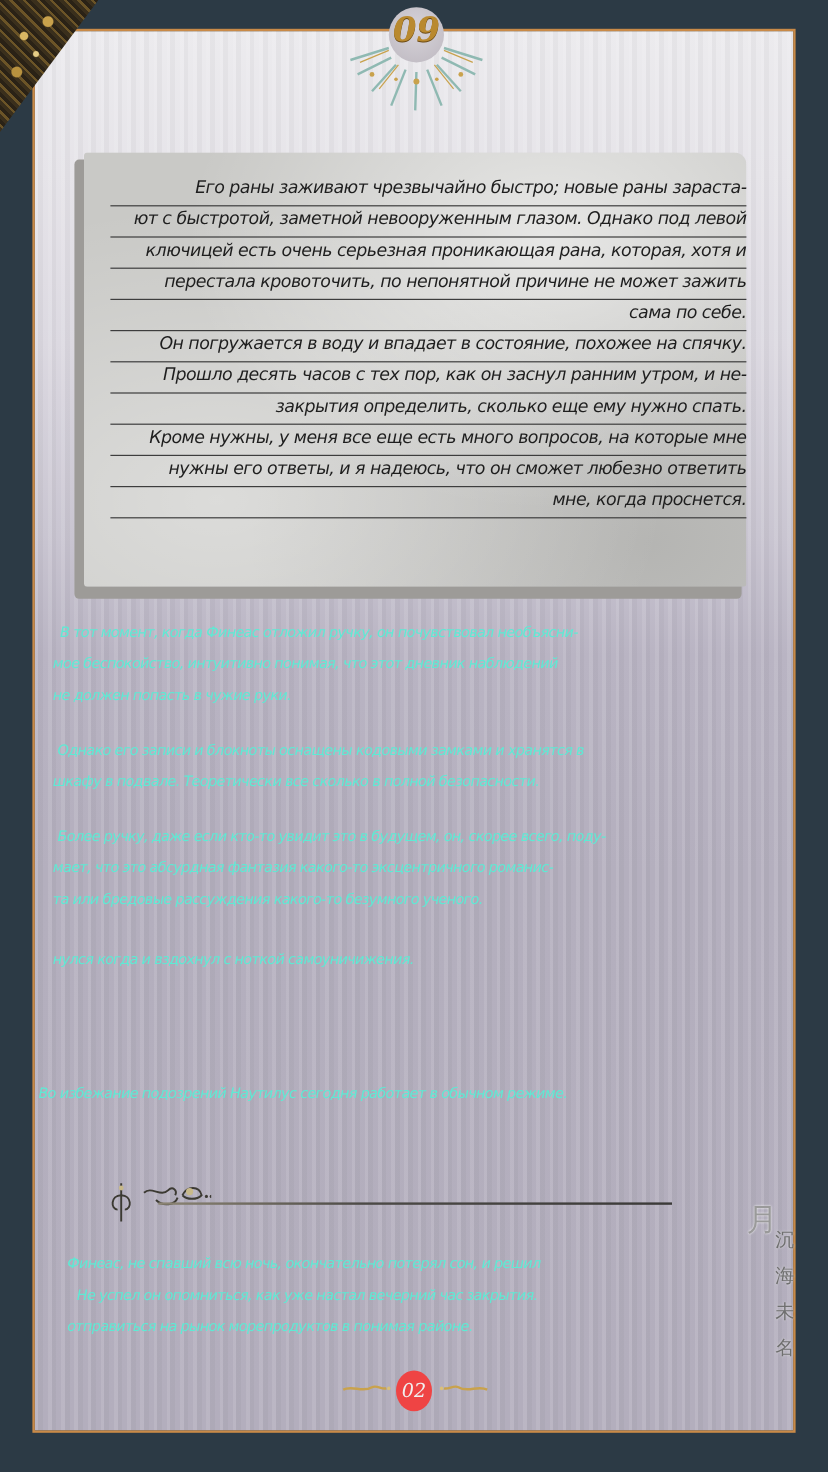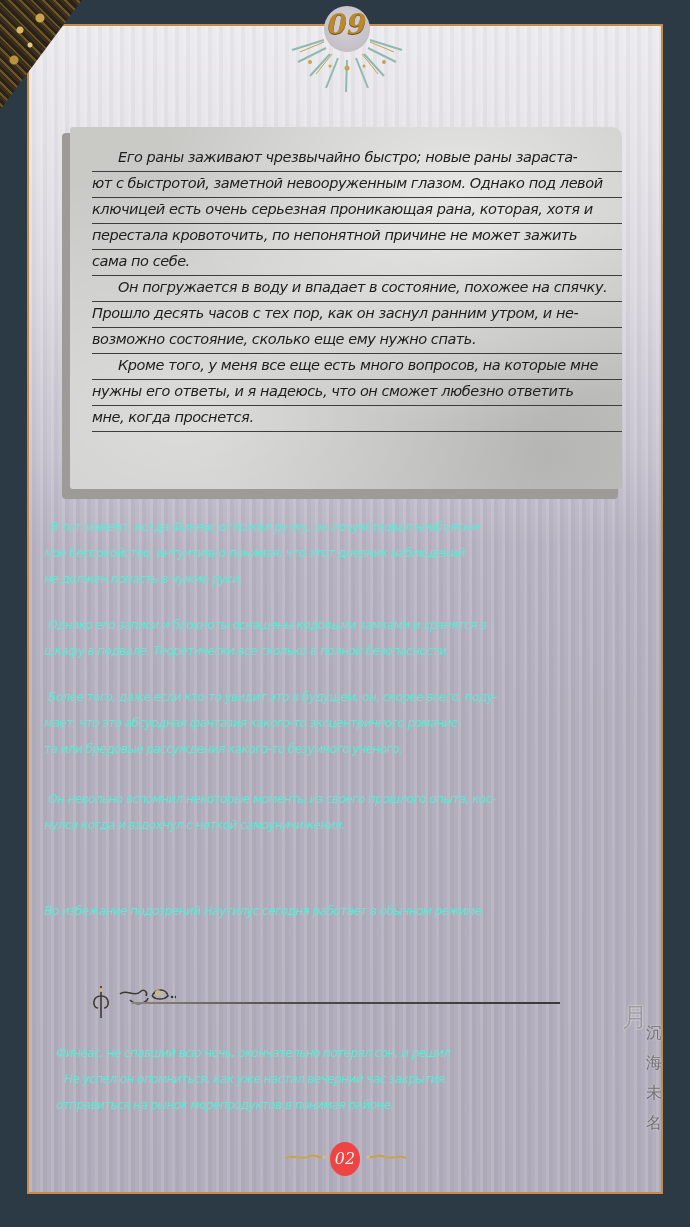--- a/index.html
+++ b/index.html
@@ -50,20 +50,21 @@
     background: #9d9b98; border-radius: 4px;
   }
   .note-card .paper {
     position: absolute; left: 8px; top: 0; width: 552px; height: 362px;
     background:
       radial-gradient(ellipse at 70% 20%, rgba(255,255,255,0.55), transparent 55%),
       radial-gradient(ellipse at 20% 80%, rgba(255,255,255,0.35), transparent 60%),
       radial-gradient(ellipse at 85% 90%, rgba(120,120,120,0.25), transparent 50%),
       #c9c9c6;
     border-radius: 3px 10px 3px 3px;
+    text-align: right;
   }
   .note-line {
     position: absolute; left: 22px; width: 530px; height: 26px;
     border-bottom: 1px solid #3d3d3d;
     font-family: "DejaVu Sans", sans-serif; font-style: italic;
     font-size: 14.5px; line-height: 24px; color: #1e1e1e;
     white-space: nowrap; letter-spacing: -0.45px;
   }
   .note-line.indent { text-indent: 26px; }
 
@@ -147,50 +148,49 @@
 <div class="note-card">
   <div class="shadow"></div>
   <div class="paper">
     <div class="note-line indent" style="top:18px">Его раны заживают чрезвычайно быстро; новые раны зараста-</div>
     <div class="note-line" style="top:44px">ют с быстротой, заметной невооруженным глазом. Однако под левой</div>
     <div class="note-line" style="top:70px">ключицей есть очень серьезная проникающая рана, которая, хотя и</div>
     <div class="note-line" style="top:96px">перестала кровоточить, по непонятной причине не может зажить</div>
     <div class="note-line" style="top:122px">сама по себе.</div>
     <div class="note-line indent" style="top:148px">Он погружается в воду и впадает в состояние, похожее на спячку.</div>
     <div class="note-line" style="top:174px">Прошло десять часов с тех пор, как он заснул ранним утром, и не-</div>
-    <div class="note-line" style="top:200px">возможно состояние, сколько еще ему нужно спать.</div>
-    <div class="note-line indent" style="top:226px">Кроме того, у меня все еще есть много вопросов, на которые мне</div>
+    <div class="note-line" style="top:200px">закрытия определить, сколько еще ему нужно спать.</div>
+    <div class="note-line indent" style="top:226px">Кроме нужны, у меня все еще есть много вопросов, на которые мне</div>
     <div class="note-line" style="top:252px">нужны его ответы, и я надеюсь, что он сможет любезно ответить</div>
     <div class="note-line" style="top:278px">мне, когда проснется.</div>
   </div>
 </div>
 
 <div class="body-text" style="left:44px; top:514px;">
   <span class="ln" style="padding-left:6px">В тот момент, когда Финеас отложил ручку, он почувствовал необъясни-</span>
   <span class="ln">мое беспокойство, интуитивно понимая, что этот дневник наблюдений</span>
   <span class="ln">не должен попасть в чужие руки.</span>
 </div>
 
 <div class="body-text" style="left:44px; top:612px;">
   <span class="ln" style="padding-left:4px">Однако его записи и блокноты оснащены кодовыми замками и хранятся в</span>
   <span class="ln">шкафу в подвале. Теоретически все сколько в полной безопасности.</span>
 </div>
 
 <div class="body-text" style="left:44px; top:684px;">
-  <span class="ln" style="padding-left:4px">Более того, даже если кто-то увидит это в будущем, он, скорее всего, поду-</span>
+  <span class="ln" style="padding-left:4px">Более ручку, даже если кто-то увидит это в будущем, он, скорее всего, поду-</span>
   <span class="ln">мает, что это абсурдная фантазия какого-то эксцентричного романис-</span>
   <span class="ln">та или бредовые рассуждения какого-то безумного ученого.</span>
 </div>
 
 <div class="body-text" style="left:44px; top:786px;">
-  <span class="ln" style="padding-left:4px">Он невольно вспомнил некоторые моменты из своего прошлого опыта, кос-</span>
   <span class="ln">нулся когда и вздохнул с ноткой самоуничижения.</span>
 </div>
 
-<div class="body-text" style="left:44px; top:898px;text-align:right;">
+<div class="body-text" style="left:32px; top:898px;text-align:right;">
   <span class="ln">Во избежание подозрений Наутилус сегодня работает в обычном режиме.</span>
 </div>
 
 <div class="divider">
   <svg width="90" height="40" viewBox="0 0 90 40" style="position:absolute;left:0;top:0">
     <g fill="none" stroke="#3c3a33" stroke-width="1.6">
       <path d="M15 4 L15 36"></path>
       <path d="M15 14 C 6 14, 6 26, 12 26"></path>
         <path d="M15 14 C 24 14, 24 26, 18 26"></path>
       <path d="M34 12 C 40 6, 48 16, 54 10 C 58 6, 62 10, 60 14"></path>

